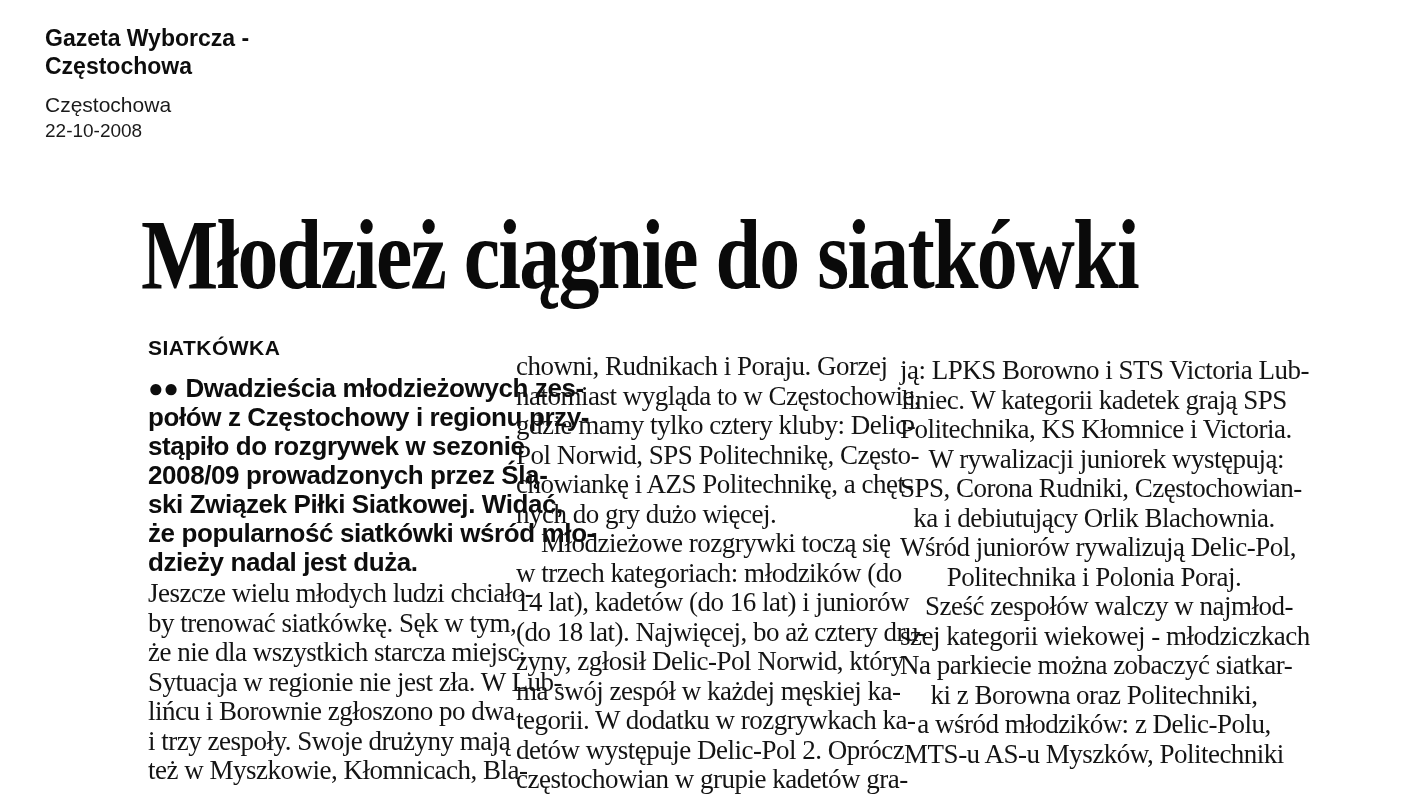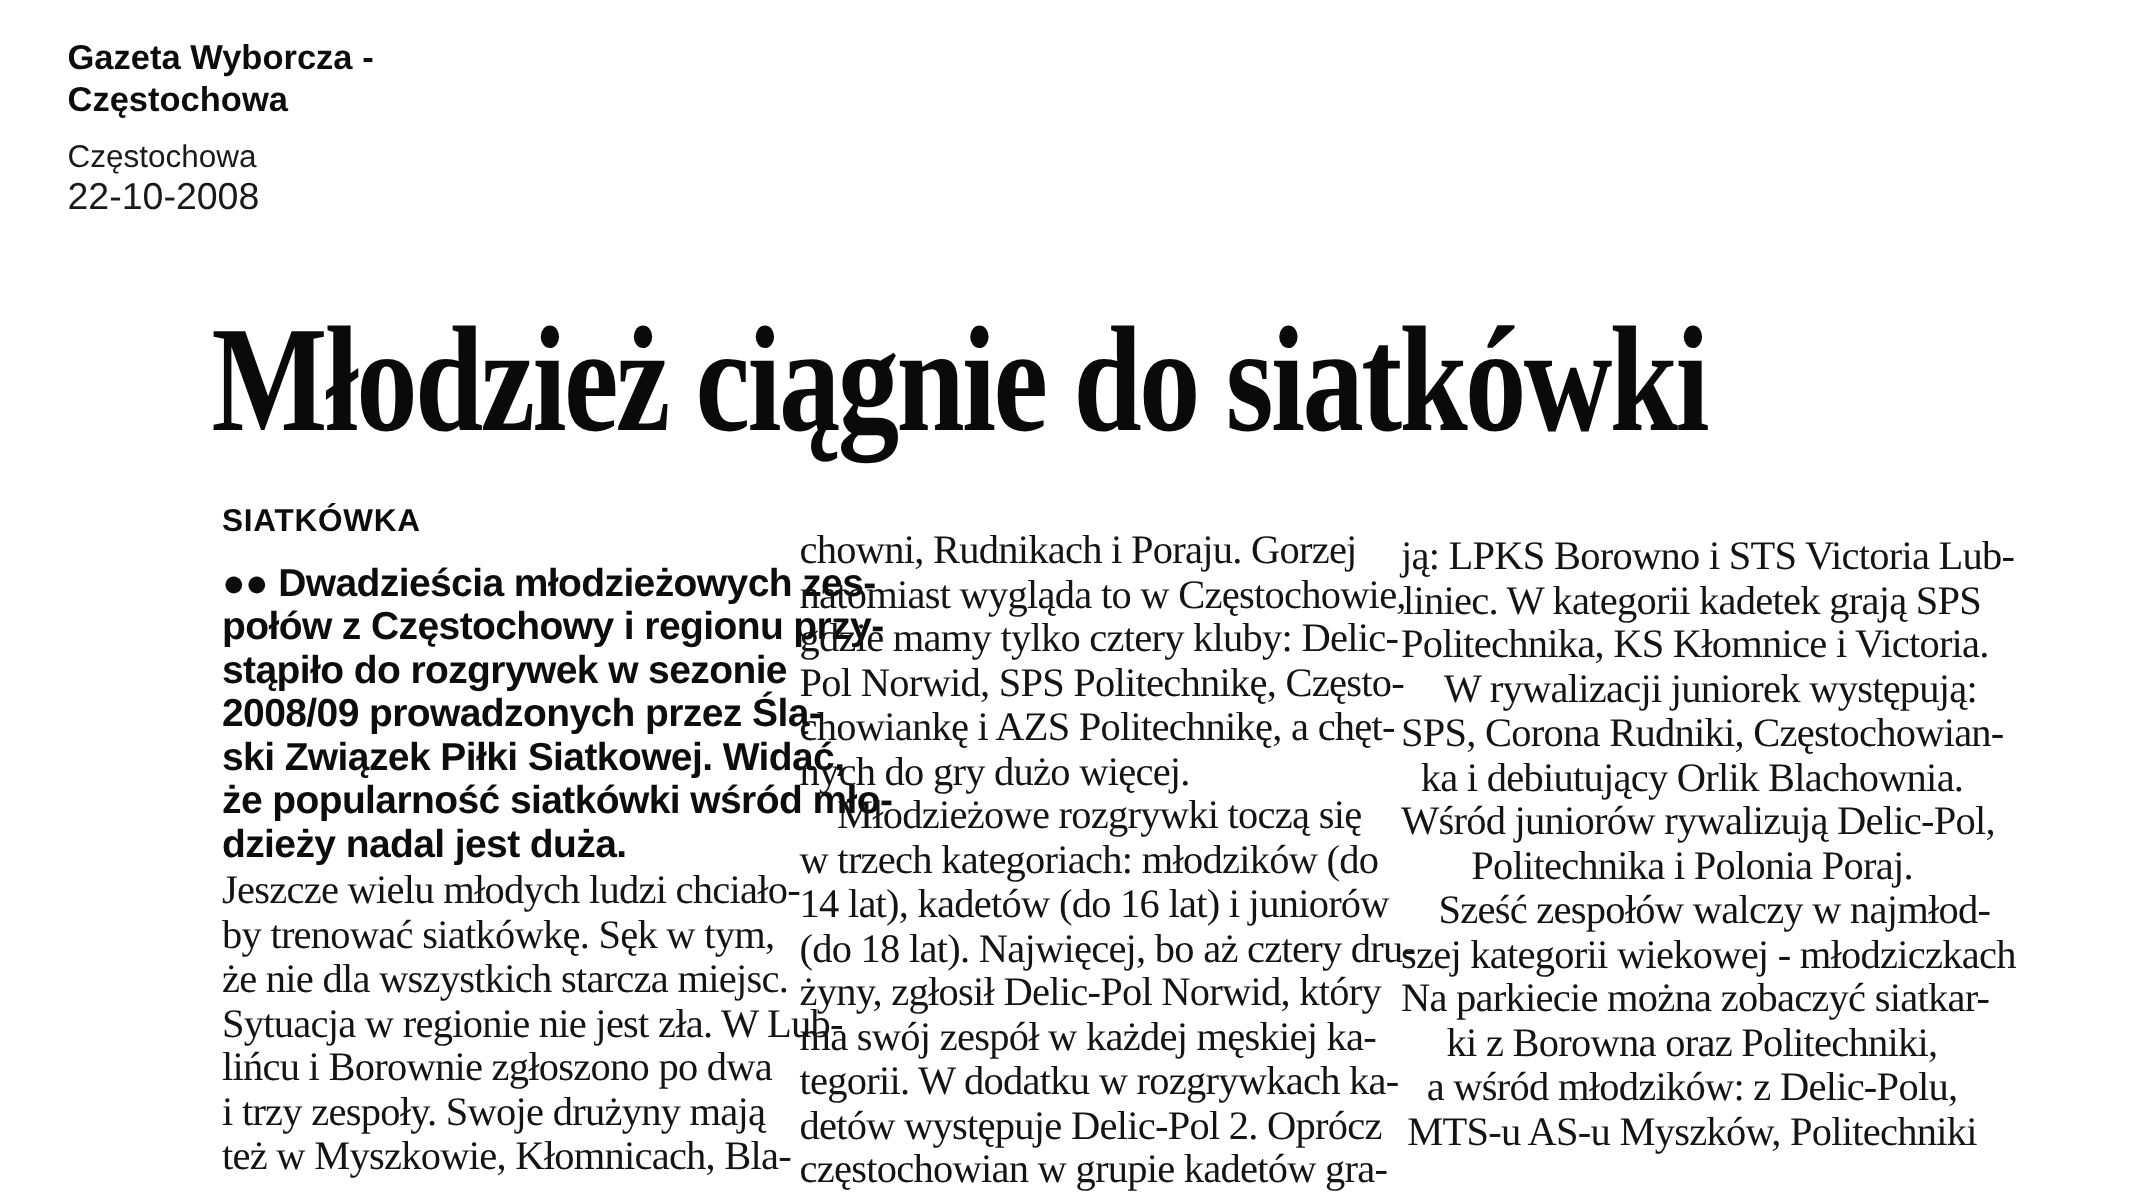--- a/index.html
+++ b/index.html
@@ -30,21 +30,21 @@
     white-space: pre;
     color: #0d0d0d;
   }
   .pub-city {
     margin-top: 12px;
     font-size: 21px;
     line-height: 26px;
     color: #1a1a1a;
   }
   .pub-date {
-    font-size: 25px;
+    font-size: 19px;
     line-height: 26px;
     color: #1a1a1a;
   }
   .pub-issue {
     margin-top: 9px;
     font-size: 21px;
     white-space: pre;
     color: #1a1a1a;
   }
 
@@ -64,21 +64,20 @@
     transform-origin: left top;
   }
 
   
   .columns {
     position: absolute;
     left: 148px;
     top: 336px;
     width: 1190px;
     display: flex;
-    gap: 17px;
   }
   .col { flex: 0 0 auto; }
   .col-1 { width: 368px; }
   .col-2 { width: 384px; padding-top: 16px; }
   .col-3 { width: 388px; padding-top: 20px; text-align: center; }
 
   .kicker {
     font-family: "Liberation Sans", sans-serif;
     font-weight: bold;
     font-size: 21px;

